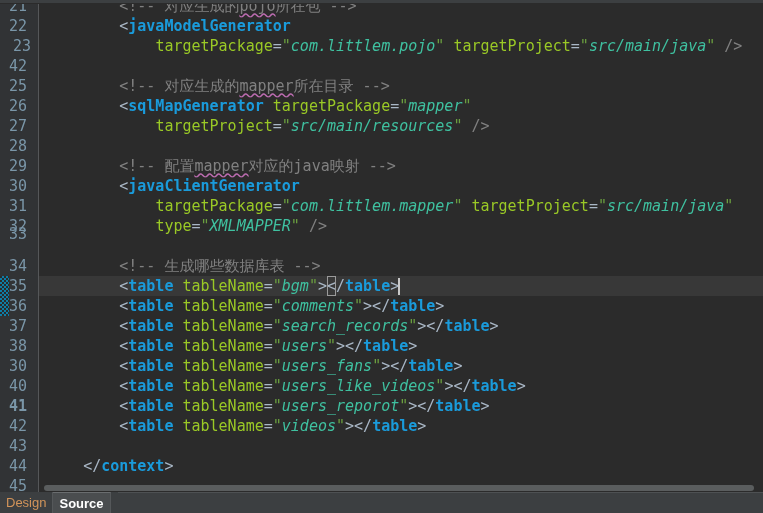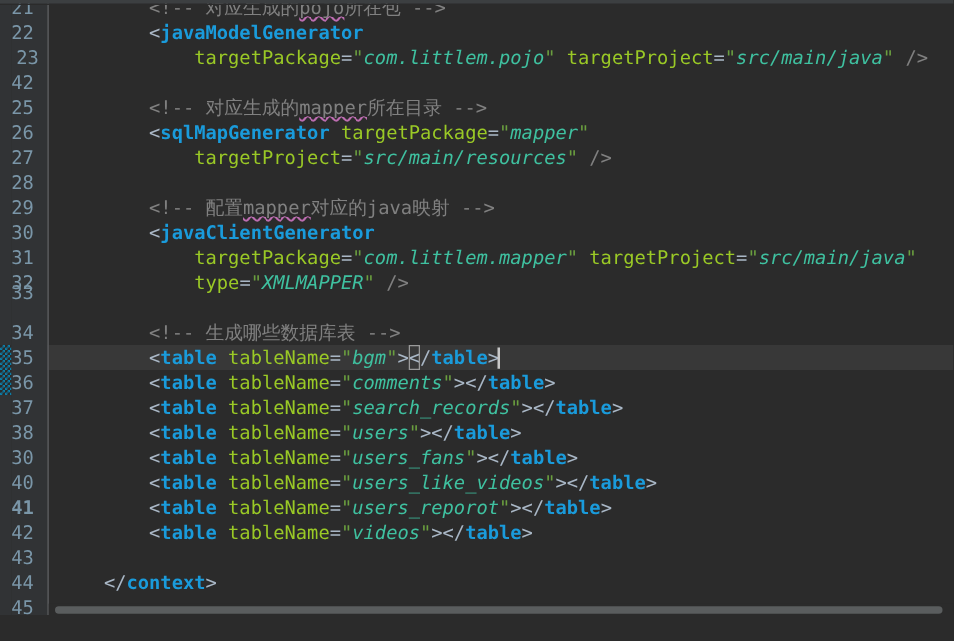--- a/index.html
+++ b/index.html
@@ -278,14 +278,25 @@
         <div class="lineno" style="top: 476px;">45</div>
       </div>
     <div class="gutter-sep"></div>
     <div class="top-edge"></div>
     <div class="top-edge-2"></div>
     <div class="hscroll-track"></div>
     <div class="hscroll-thumb"></div>
   <div class="change-bar" style="top: 276px; height: 40px;"></div>
     </div>
 
+  <div id="tab-bar">
+    <div class="tab-rest"></div>
+    <div class="tab-strip">
+      <div class="tab tab-design">
+        <span>Design</span>
+      </div>
+      <div class="tab tab-source">
+        <span>Source</span>
+      </div>
+    </div>
+  </div>
 
 </div>
 
 </body></html>

